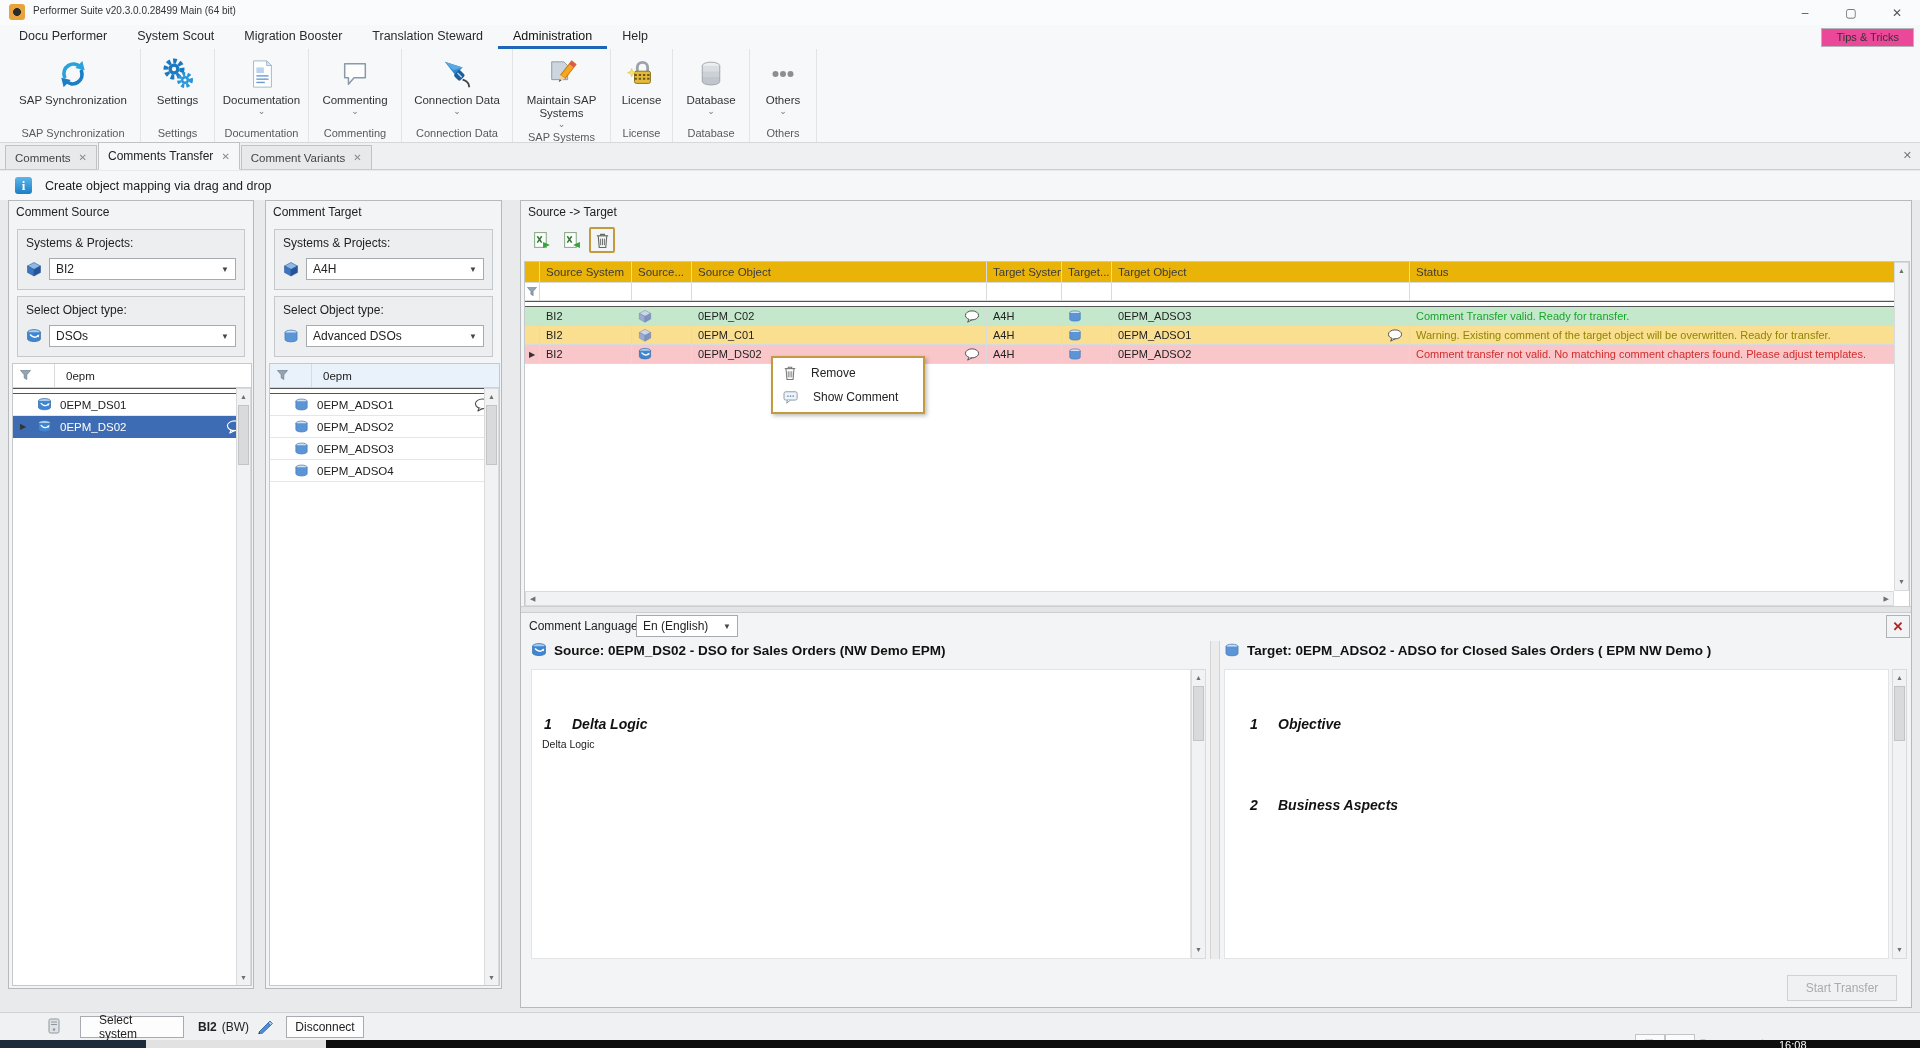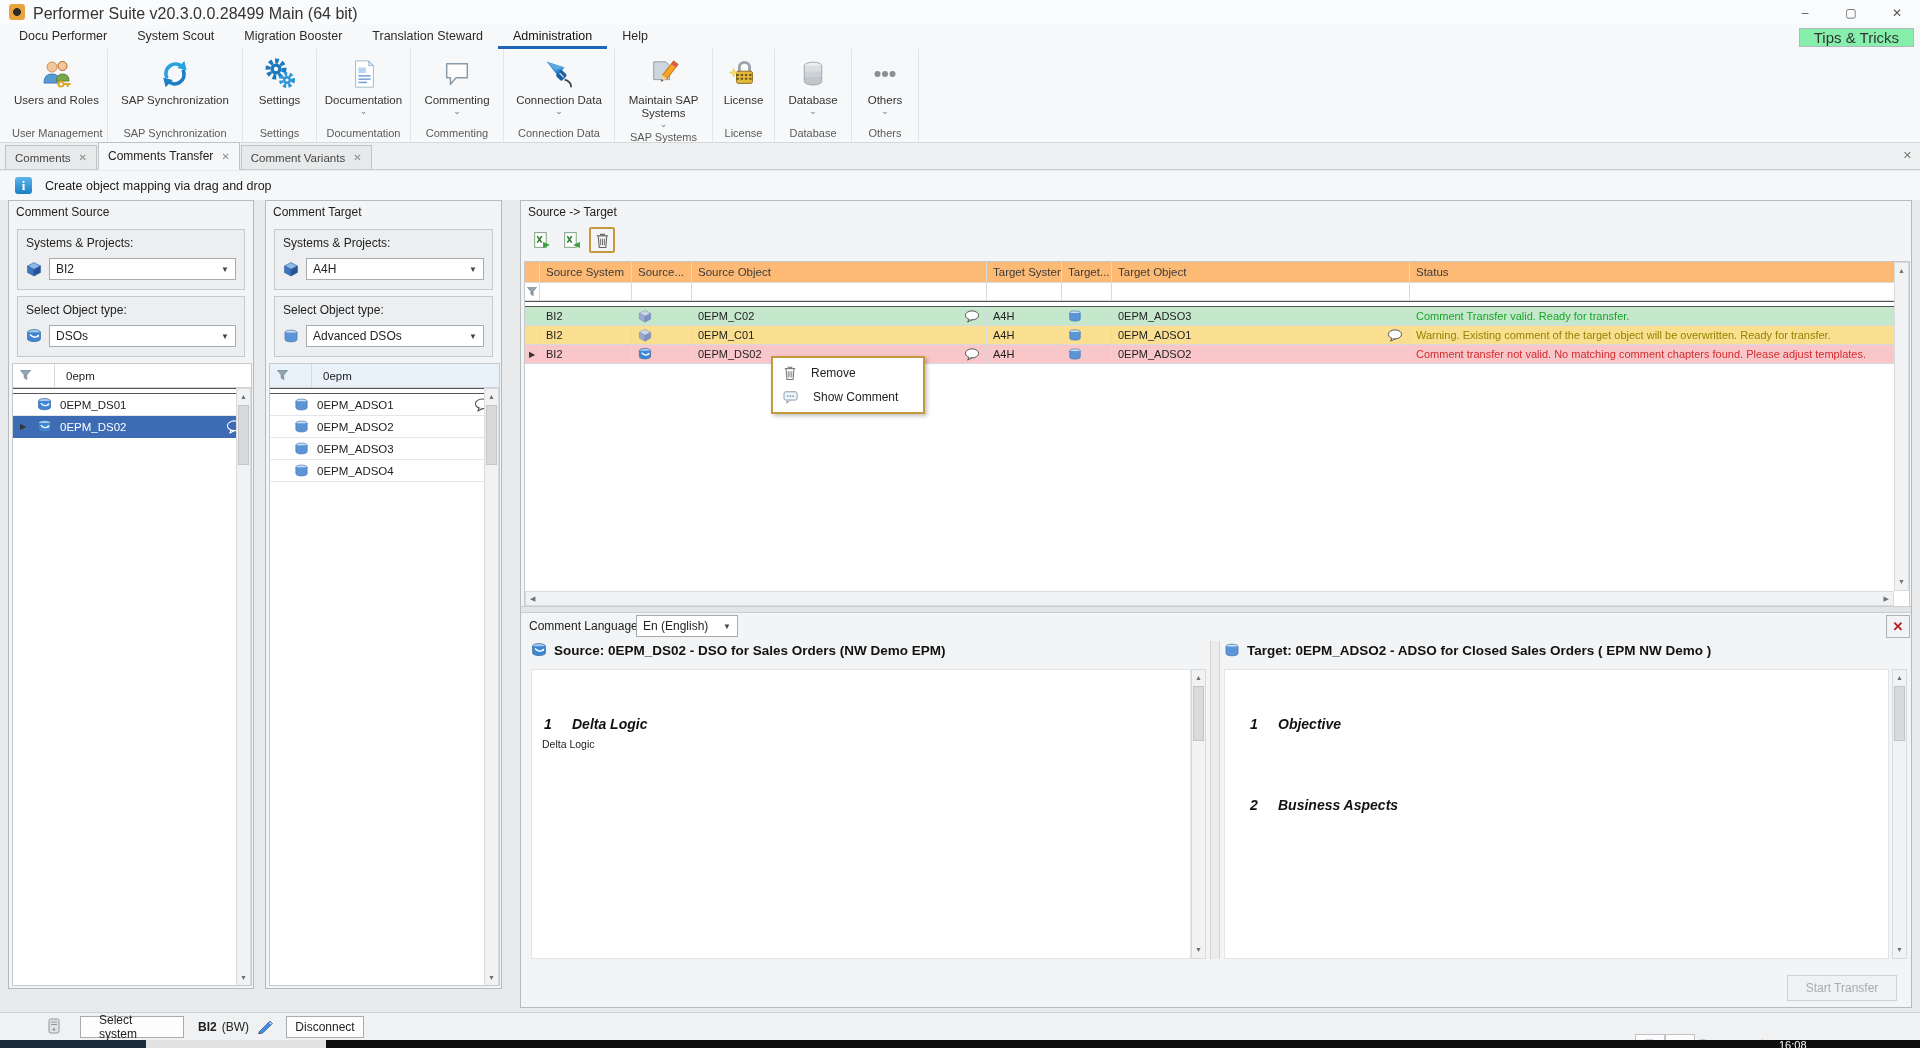--- a/index.html
+++ b/index.html
@@ -1,28 +1,28 @@
 <!DOCTYPE html>
 <html><head>
 <meta charset="utf-8">
 <style>
   html,body{margin:0;padding:0;background:#888;}
   #root{position:relative;width:1920px;height:1048px;background:#e9eaeb;font-family:"Liberation Sans",sans-serif;font-size:12px;color:#222;overflow:hidden;}
   .abs{position:absolute;}
   
   .titlebar{left:0;top:0;width:1920px;height:25px;background:#fafbfc;}
   .appicon{left:9px;top:4px;width:16px;height:16px;border-radius:3px;background:radial-gradient(circle at 50% 50%,#2b2b2b 33%,#e8a33d 35%);}
-  .titletext{left:33px;top:5px;font-size:16px;color:#333;}
+  .titletext{left:33px;top:5px;font-size:10px;color:#333;}
   .winbtns{right:0;top:0;display:flex;}
   .winbtn{width:46px;height:25px;display:flex;align-items:center;justify-content:center;color:#555;font-size:12px;}
   
   .menubar{left:0;top:25px;width:1920px;height:24px;background:#f7f8f9;display:flex;padding-left:4px;}
   .mtab{padding:0 15px;line-height:23px;font-size:12.5px;color:#2a2a2a;height:24px;box-sizing:border-box;}
   .mtab.active{border-bottom:3px solid #1e66b8;color:#111;}
-  .tips{position:absolute;right:10px;top:3px;border:1px solid #b4b7ba;background:#86efac;font-size:15px;color:#333;padding:1px 14px;line-height:15px;}
+  .tips{position:absolute;right:10px;top:3px;border:1px solid #b4b7ba;background:#ec4899;font-size:11px;color:#333;padding:1px 14px;line-height:15px;}
   
   .ribbon{left:0;top:49px;width:1920px;height:94px;background:#f7f8f9;border-bottom:1px solid #d7d8d9;display:flex;padding-left:6px;box-sizing:border-box;}
   .rgroup{display:flex;flex-direction:column;border-right:1px solid #e3e4e5;}
   .ritem{flex:1;display:flex;flex-direction:column;align-items:center;padding-top:7px;}
   .ricon{height:36px;display:flex;align-items:center;justify-content:center;}
   .rlabel{font-size:11.5px;color:#333;text-align:center;line-height:13px;margin-top:2px;}
   .rchev{font-size:9px;color:#777;line-height:9px;}
   .rname{height:17px;text-align:center;font-size:11px;color:#5a5a5a;line-height:16px;white-space:nowrap;padding:0 6px;}
   
   .tabbar{left:0;top:143px;width:1920px;height:27px;background:#eef0f1;border-bottom:1px solid #c9cbcd;display:flex;align-items:flex-end;padding-left:5px;box-sizing:border-box;}
@@ -59,21 +59,21 @@
   .hscroll{position:absolute;height:15px;background:#f1f2f3;border:1px solid #d9dadb;box-sizing:border-box;}
   .harr{position:absolute;top:0;height:13px;display:flex;align-items:center;font-size:7px;color:#707070;padding:0 3px;}
   
   .toolbtn{width:24px;height:24px;display:flex;align-items:center;justify-content:center;}
   .toolbtn.goldsel{border:2px solid #c49a3e;border-radius:2px;width:26px;height:26px;box-sizing:border-box;}
   .grid{position:absolute;background:#fff;border:1px solid #c6c9cc;box-sizing:border-box;}
   .grow{display:flex;border-bottom:1px solid #d9dadb;}
   .gcell{border-right:1px solid #d9dadb;display:flex;align-items:center;padding:0 6px;box-sizing:border-box;overflow:hidden;white-space:nowrap;}
   .c0{width:15px;padding:0 2px;justify-content:center;}
   .c1{width:92px;}.c2{width:60px;}.c3{width:295px;}.c4{width:75px;}.c5{width:50px;}.c6{width:298px;}.c7{flex:1;border-right:none;}
-  .ghead{height:20px;font-size:11.5px;color:#3c3c3c;background:#fdba74;}
+  .ghead{height:20px;font-size:11.5px;color:#3c3c3c;background:#eab308;}
   .gfilter{height:17px;}
   .gdata{height:18px;font-size:11px;}
   .row-valid{background:#c5e8cd;}   .row-valid  .stxt{color:#18a528;}
   .row-warning{background:#fbdf90;} .row-warning .stxt{color:#8f8600;}
   .row-error{background:#f9c6ca;}   .row-error  .stxt{color:#d22c2c;}
   .cellspread{justify-content:space-between;}
   
   .ctxmenu{position:absolute;width:150px;background:#fff;border:2px solid #c49a3e;box-shadow:2px 2px 4px rgba(0,0,0,.25);padding:3px 0;z-index:30;}
   .ctxitem{height:24px;display:flex;align-items:center;gap:14px;padding-left:10px;font-size:12px;color:#222;}
   
@@ -118,36 +118,20 @@
     <div class="mtab">System Scout</div>
     <div class="mtab">Migration Booster</div>
     <div class="mtab">Translation Steward</div>
     <div class="mtab active">Administration</div>
     <div class="mtab">Help</div>
     <div class="tips">Tips &amp; Tricks</div>
   </div>
 
   <div class="abs ribbon">
 
-    <div class="rgroup" style="width:101px">
-      <div class="ritem">
-        <span class="ricon">
-          <svg width="32" height="32" viewBox="0 0 32 32">
-              <circle cx="11" cy="9" r="5" fill="#f3c79b" stroke="#c89060"></circle>
-              <path d="M3 25 q0 -9 8 -9 q8 0 8 9 z" fill="#5b9bd5" stroke="#3c79b5"></path>
-              <circle cx="21.5" cy="8" r="4.5" fill="#f3c79b" stroke="#b5651d"></circle>
-              <path d="M15 23 q1 -7 6.5 -7 q6.5 0 6.5 7 z" fill="#7aa74a" stroke="#548235"></path>
-              <circle cx="20" cy="26" r="2.6" fill="none" stroke="#d8a826" stroke-width="2"></circle>
-              <path d="M22.6 26 h7 m-3 0 v3" stroke="#d8a826" stroke-width="2" fill="none"></path>
-            </svg>
-        </span>
-        <span class="rlabel">Users and Roles</span>
-      </div>
-      <div class="rname">User Management</div>
-    </div>
 
     <div class="rgroup" style="width:134px">
       <div class="ritem">
         <span class="ricon">
           <svg width="30" height="30" viewBox="0 0 32 32">
               <path d="M7 19 A10 10 0 0 1 23.5 8.5" fill="none" stroke="#29a3dd" stroke-width="4" stroke-linecap="round"></path>
               <polygon points="26,2 28.5,12 18.5,9.5" fill="#29a3dd"></polygon>
               <path d="M25 13 A10 10 0 0 1 8.5 23.5" fill="none" stroke="#1c7fc4" stroke-width="4" stroke-linecap="round"></path>
               <polygon points="6,30 3.5,20 13.5,22.5" fill="#1c7fc4"></polygon>
             </svg>

